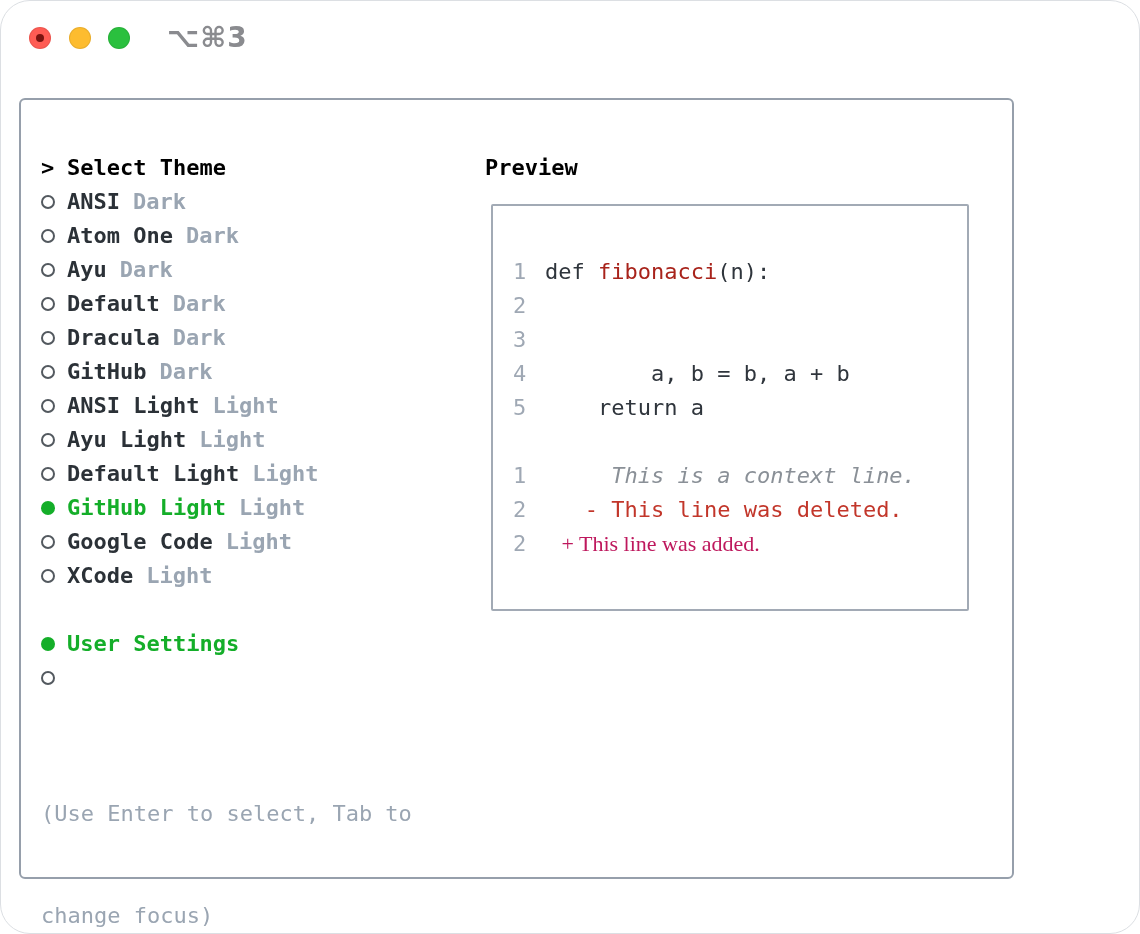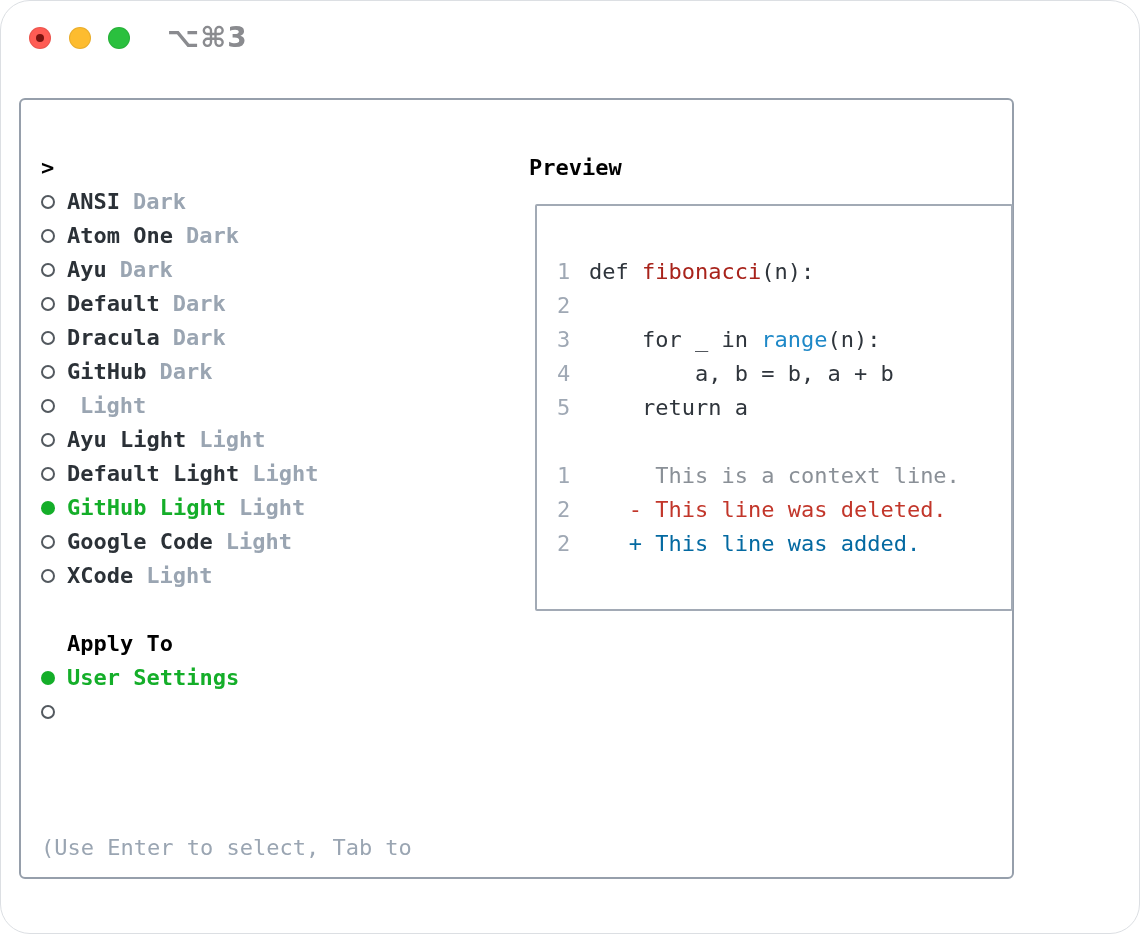--- a/index.html
+++ b/index.html
@@ -29,21 +29,21 @@
     position:absolute; left:166px; top:20px;
     font-family:"DejaVu Sans","Liberation Sans",sans-serif;
     font-size:28px; font-weight:700; color:#8a8b8f; letter-spacing:1px;
   }
   
   .panel {
     position:absolute; left:18px; top:97px; width:995px; height:781px;
     border:2px solid #969fab; border-radius:6px; background:#fff;
   }
   .left  { position:absolute; left:20px; top:51px; }
-  .right { position:absolute; left:508px; top:51px; }
+  .right { position:absolute; left:464px; top:51px; }
 
   .row { display:flex; align-items:center; height:34px; font-size:22px; line-height:34px; white-space:pre;font-weight:bold; }
   .marker-col { width:26px; display:flex; align-items:center; }
   .heading-row { font-weight:700; color:#000000; }
   .subheading-row { color:#000000; }
   .opt-name { color:#2b3137; }
   .opt-tag  { color:#9aa5b2; margin-left:13px; }
   .radio {
     width:14px; height:14px; border-radius:50%;
     border:2px solid #53595f; background:transparent;
@@ -73,43 +73,40 @@
     <span class="tl yellow" style="background: rgb(253, 188, 47);"></span>
     <span class="tl green" style="background: rgb(42, 192, 62);"></span>
     <span class="shortcut">⌥⌘3</span>
   </div>
 
   <div class="panel">
 
     <div class="left">
       <div class="row heading-row">
         <span class="marker-col">&gt;</span>
+        <span>Select Theme</span>
       </div>
 
       <div id="theme-items">
           <div class="row"><span class="marker-col"><span class="radio"></span></span><span class="opt-name">ANSI</span><span class="opt-tag" style="color: rgb(154, 165, 178);">Dark</span></div>
           <div class="row"><span class="marker-col"><span class="radio"></span></span><span class="opt-name">Atom One</span><span class="opt-tag" style="color: rgb(154, 165, 178);">Dark</span></div>
           <div class="row"><span class="marker-col"><span class="radio"></span></span><span class="opt-name">Ayu</span><span class="opt-tag" style="color: rgb(154, 165, 178);">Dark</span></div>
           <div class="row"><span class="marker-col"><span class="radio"></span></span><span class="opt-name">Default</span><span class="opt-tag" style="color: rgb(154, 165, 178);">Dark</span></div>
           <div class="row"><span class="marker-col"><span class="radio"></span></span><span class="opt-name">Dracula</span><span class="opt-tag" style="color: rgb(154, 165, 178);">Dark</span></div>
           <div class="row"><span class="marker-col"><span class="radio"></span></span><span class="opt-name">GitHub</span><span class="opt-tag" style="color: rgb(154, 165, 178);">Dark</span></div>
-          <div class="row"><span class="marker-col"><span class="radio"></span></span><span class="opt-tag" style="color: rgb(154, 165, 178);">Light</span></div>
+          <div class="row"><span class="marker-col"><span class="radio"></span></span><span class="opt-name">ANSI Light</span><span class="opt-tag" style="color: rgb(154, 165, 178);">Light</span></div>
           <div class="row"><span class="marker-col"><span class="radio"></span></span><span class="opt-name">Ayu Light</span><span class="opt-tag" style="color: rgb(154, 165, 178);">Light</span></div>
           <div class="row"><span class="marker-col"><span class="radio"></span></span><span class="opt-name">Default Light</span><span class="opt-tag" style="color: rgb(154, 165, 178);">Light</span></div>
           <div class="row"><span class="marker-col"><span class="radio filled" style="background: rgb(20, 174, 41);"></span></span><span class="opt-name" style="color: rgb(20, 174, 41);">GitHub Light</span><span class="opt-tag" style="color: rgb(154, 165, 178);">Light</span></div>
           <div class="row"><span class="marker-col"><span class="radio"></span></span><span class="opt-name">Google Code</span><span class="opt-tag" style="color: rgb(154, 165, 178);">Light</span></div>
           <div class="row"><span class="marker-col"><span class="radio"></span></span><span class="opt-name">XCode</span><span class="opt-tag" style="color: rgb(154, 165, 178);">Light</span></div>
         </div>
 
       <div class="spacer"></div>
 
-      <div class="row subheading-row">
-        <span class="marker-col"></span>
-        <span>Apply To</span>
-      </div>
 
       <div id="apply-items">
           <div class="row"><span class="marker-col"><span class="radio filled" style="background: rgb(20, 174, 41);"></span></span><span class="opt-name" style="color: rgb(20, 174, 41); text-align: right;">User Settings</span></div>
           <div class="row"><span class="marker-col"><span class="radio"></span></span></div>
         </div>
 
       <div class="spacer"></div>
 
       <div class="hint">
         <div>(Use Enter to select, Tab to</div>
@@ -122,43 +119,42 @@
       <div class="preview-box" id="preview-box">
           <div class="code-row">
             <span class="ln" style="color: rgb(159, 168, 180);">1</span>
             <pre><span style="color: rgb(47, 53, 60);">def </span><span style="color: rgb(168, 35, 27);">fibonacci</span><span style="color: rgb(47, 53, 60);">(n):</span></pre>
           </div>
           <div class="code-row">
             <span class="ln" style="color: rgb(159, 168, 180);">2</span>
           </div>
           <div class="code-row">
             <span class="ln" style="color: rgb(159, 168, 180);">3</span>
-            <pre><span style="color: rgb(47, 53, 60);">    for _ in </span><span style="color: rgb(30, 136, 199);">range</span><span style="color: rgb(47, 53, 60);">(n):</span></pre>
           </div>
           <div class="code-row">
             <span class="ln" style="color: rgb(159, 168, 180);">4</span>
             <pre><span style="color: rgb(47, 53, 60);">        a, b = b, a + b</span></pre>
           </div>
           <div class="code-row">
             <span class="ln" style="color: rgb(159, 168, 180);">5</span>
             <pre><span style="color: rgb(47, 53, 60); margin-top: 32px;">    return a</span></pre>
           </div>
           <div class="code-row">
             <span class="ln" style="color: rgb(159, 168, 180);"></span>
             <pre></pre>
           </div>
           <div class="code-row">
             <span class="ln" style="color: rgb(159, 168, 180);">1</span>
-            <pre><span style="color: rgb(138, 144, 151);">     This is a context line.</span></pre>
+            <pre><span style="color: rgb(138, 144, 151); font-style: italic;">     This is a context line.</span></pre>
           </div>
           <div class="code-row">
             <span class="ln" style="color: rgb(159, 168, 180);">2</span>
             <pre><span style="color: rgb(194, 54, 42);">   - This line was deleted.</span></pre>
           </div>
           <div class="code-row">
             <span class="ln" style="color: rgb(159, 168, 180);">2</span>
-            <pre><span style="color: #0369a1;">   + This line was added.</span></pre>
+            <pre><span style="color: #be185d; font-family: Liberation Serif, serif;">   + This line was added.</span></pre>
           </div>
         </div>
     </div>
 
   </div>
 </div>
 
 </body></html>

